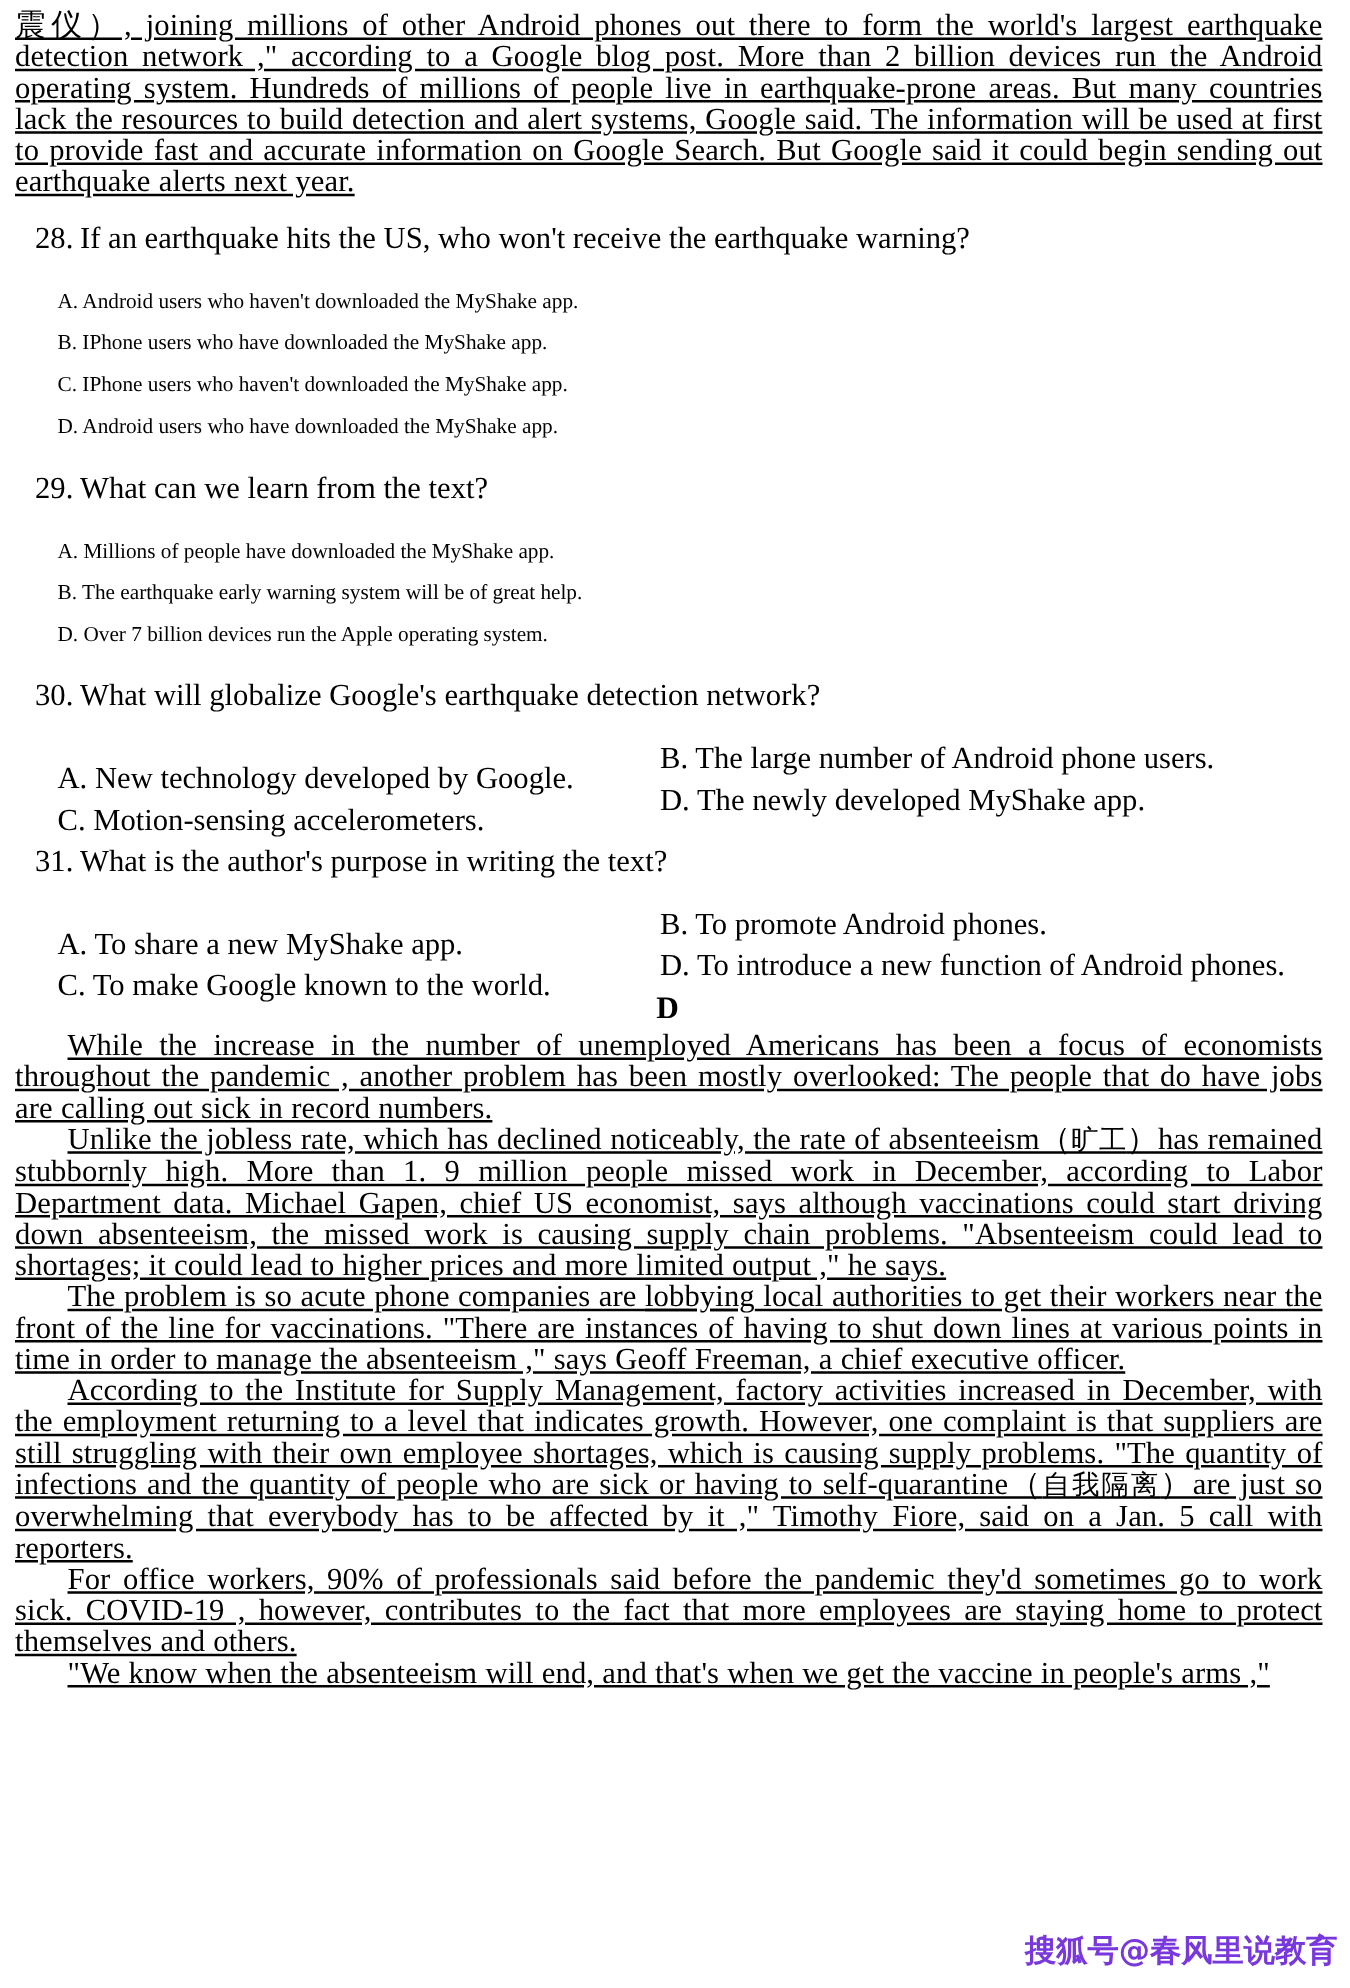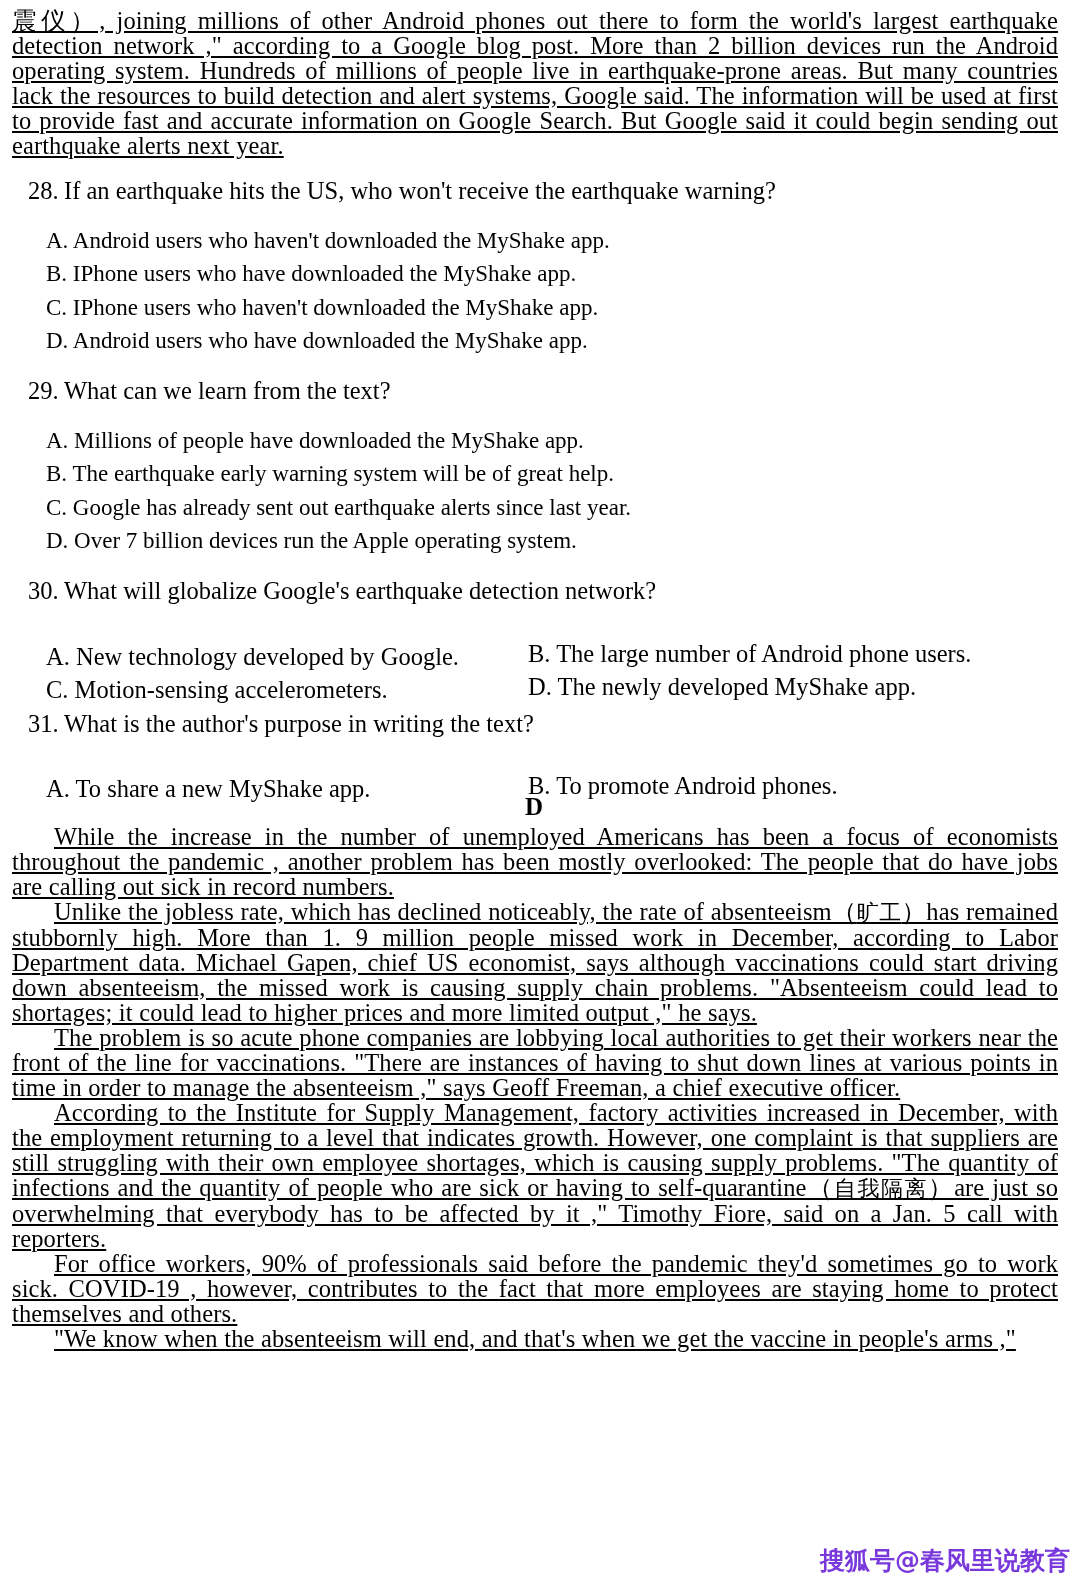--- a/index.html
+++ b/index.html
@@ -58,21 +58,21 @@
     line-height: 33.6px;
     margin: 16px;
     padding-left: 0;
     white-space: nowrap;
   }
   .q-num {
     display: inline-block;
     min-width: 36px;
   }
   .opt {
-    font-size: 23px;
+    font-size: 17px;
     line-height: 33.6px;
     margin: 0;
     padding-left: 34px;
     white-space: nowrap;
     font-family: Liberation Serif, serif;
   }
   .opt-row {
     font-size: 24.5px;
     line-height: 33.6px;
     margin: 0;
@@ -82,21 +82,21 @@
     white-space: nowrap;
   }
   .opt-row .col-a {
     position: absolute;
     left: 34px;
     top: 16px;
   }
   .opt-row .col-b {
     position: absolute;
     left: 516px;
-    top: 13px;
+    top: 0;
   }
 
   
   .section-letter {
     text-align: center;
     font-size: 25px;
     font-weight: bold;
     line-height: 33.6px;
     margin: 0;
     padding-right: 2px;
@@ -163,21 +163,20 @@
       <p class="opt">C. IPhone users who haven't downloaded the MyShake app.</p>
       <p class="opt">D. Android users who have downloaded the MyShake app.</p>
     </div>
 
     <div class="q-block">
       <p class="q-stem">
         <span class="q-num">29.</span><span>What can we learn from the text?</span>
       </p>
       <p class="opt">A. Millions of people have downloaded the MyShake app.</p>
       <p class="opt">B. The earthquake early warning system will be of great help.</p>
-      <p class="opt">C. Google has already sent out earthquake alerts since last year.</p>
       <p class="opt">D. Over 7 billion devices run the Apple operating system.</p>
     </div>
 
     <div class="q-block">
       <p class="q-stem">
         <span class="q-num">30.</span><span>What will globalize Google's earthquake detection network?</span>
       </p>
       <div class="opt-row">
         <span class="col-a">A. New technology developed by Google.</span>
         <span class="col-b">B. The large number of Android phone users.</span>
@@ -188,20 +187,24 @@
       </div>
     </div>
 
     <div class="q-block">
       <p class="q-stem">
         <span class="q-num">31.</span><span>What is the author's purpose in writing the text?</span>
       </p>
       <div class="opt-row">
         <span class="col-a">A. To share a new MyShake app.</span>
         <span class="col-b">B. To promote Android phones.</span>
+      </div>
+      <div class="opt-row">
+        <span class="col-a">C. To make Google known to the world.</span>
+        <span class="col-b">D. To introduce a new function of Android phones.</span>
       </div>
     </div>
 
     <p class="section-letter">D</p>
 
     <p class="para indent">While the increase in the number of unemployed Americans has been a focus of economists throughout the pandemic , another problem has been mostly overlooked: The people that do have jobs are calling out sick in record numbers.</p>
 
     <p class="para indent">
       <span>Unlike the jobless rate, which has declined noticeably, the rate of absenteeism（</span><span class="cjk">旷工</span><span>）has remained stubbornly high. More than 1. 9 million people missed work in December, according to Labor Department data. Michael Gapen, chief US economist, says although vaccinations could start driving down absenteeism, the missed work is causing supply chain problems. "Absenteeism could lead to shortages; it could lead to higher prices and more limited output ," he says.</span>
     </p>

